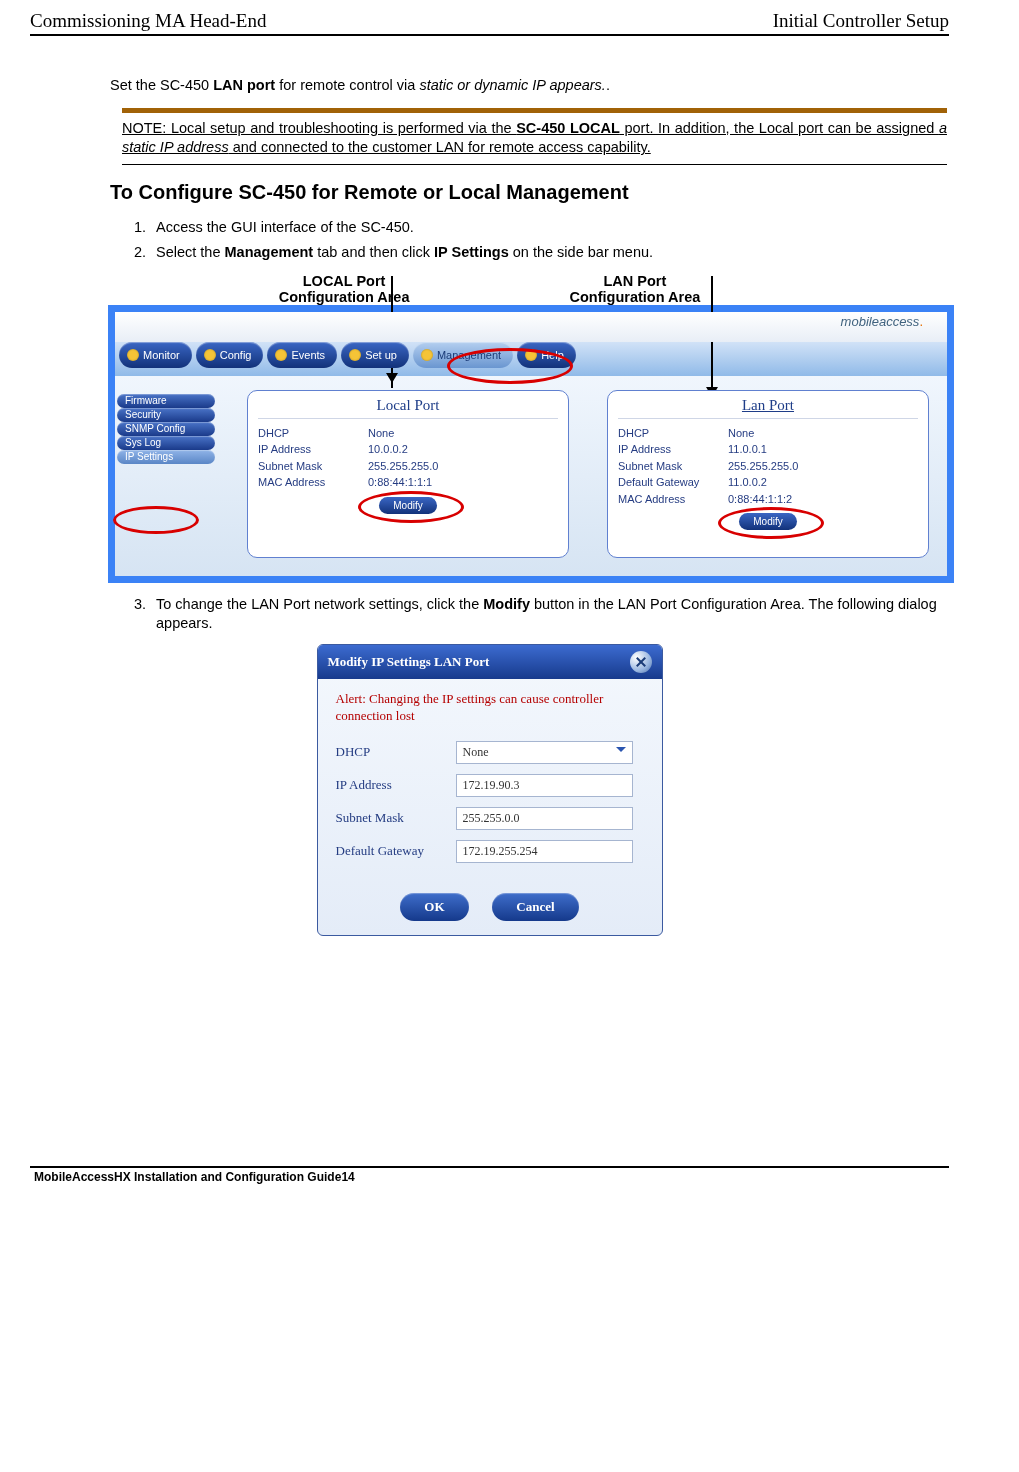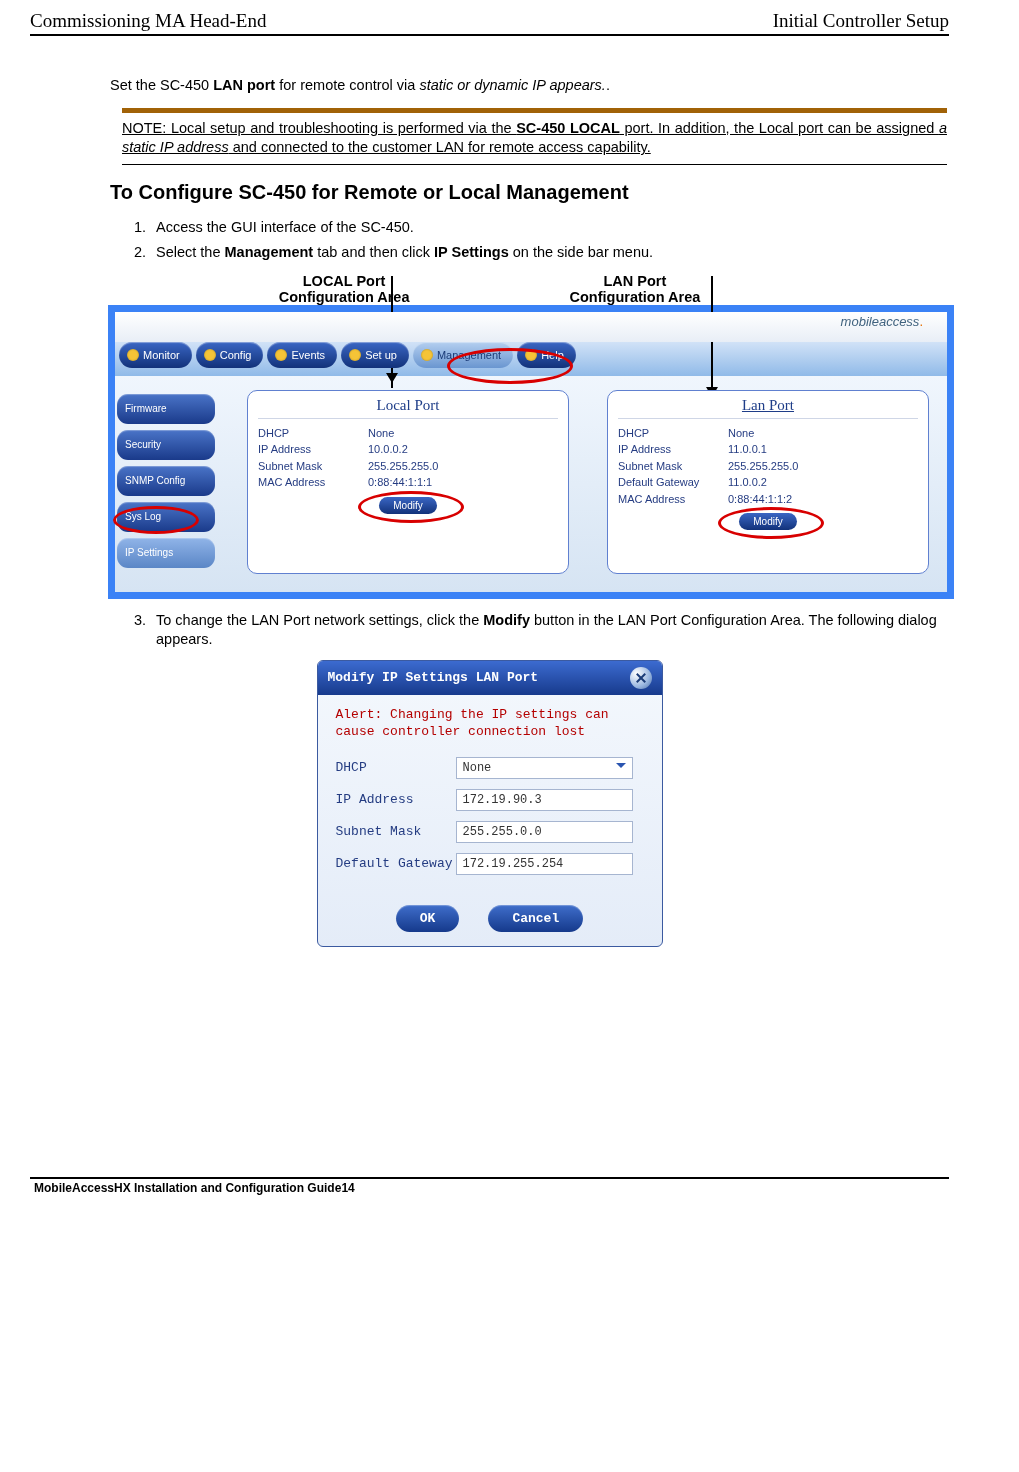--- a/index.html
+++ b/index.html
@@ -122,29 +122,28 @@
   .ss1-main {
     display: flex;
     background: linear-gradient(#f0f6fd,#d6e4f3);
     min-height: 200px;
   }
   .ss1-sidebar {
     width: 108px;
     padding: 18px 2px;
   }
   .side-btn {
-    height: 30px;
+    height: 14px;
     border-radius: 11px;
     background: linear-gradient(#4a74c8,#1a3a8a);
     color: #fff;
     font-size: 10px;
     display: flex;
     align-items: center;
     padding-left: 8px;
-    margin-bottom: 6px;
     box-shadow: inset 0 1px 1px rgba(255,255,255,0.3);
   }
   .side-btn.active {
     background: linear-gradient(#90b4e8,#5a86c6);
   }
   .ss1-panels {
     flex: 1;
     display: flex;
     gap: 38px;
     padding: 14px 18px 18px 30px;
@@ -203,21 +202,21 @@
     border:6px solid transparent;
     border-top:10px solid #000;
   }
   
   .screenshot2 {
     width: 344px;
     margin: 10px auto 0 auto;
     border: 1px solid #3b5aa0;
     border-radius: 6px;
     overflow:hidden;
-    font-family: Liberation Mono, monospace;
+    font-family: Liberation Serif, serif;
     background: linear-gradient(#f4f8fd,#e4ecf8);
   }
   .ss2-title {
     background: linear-gradient(#3c6bd0,#173a8c);
     color:#fff;
     font-size:13px;
     font-weight:bold;
     padding:6px 10px;
     display:flex;
     justify-content:space-between;

